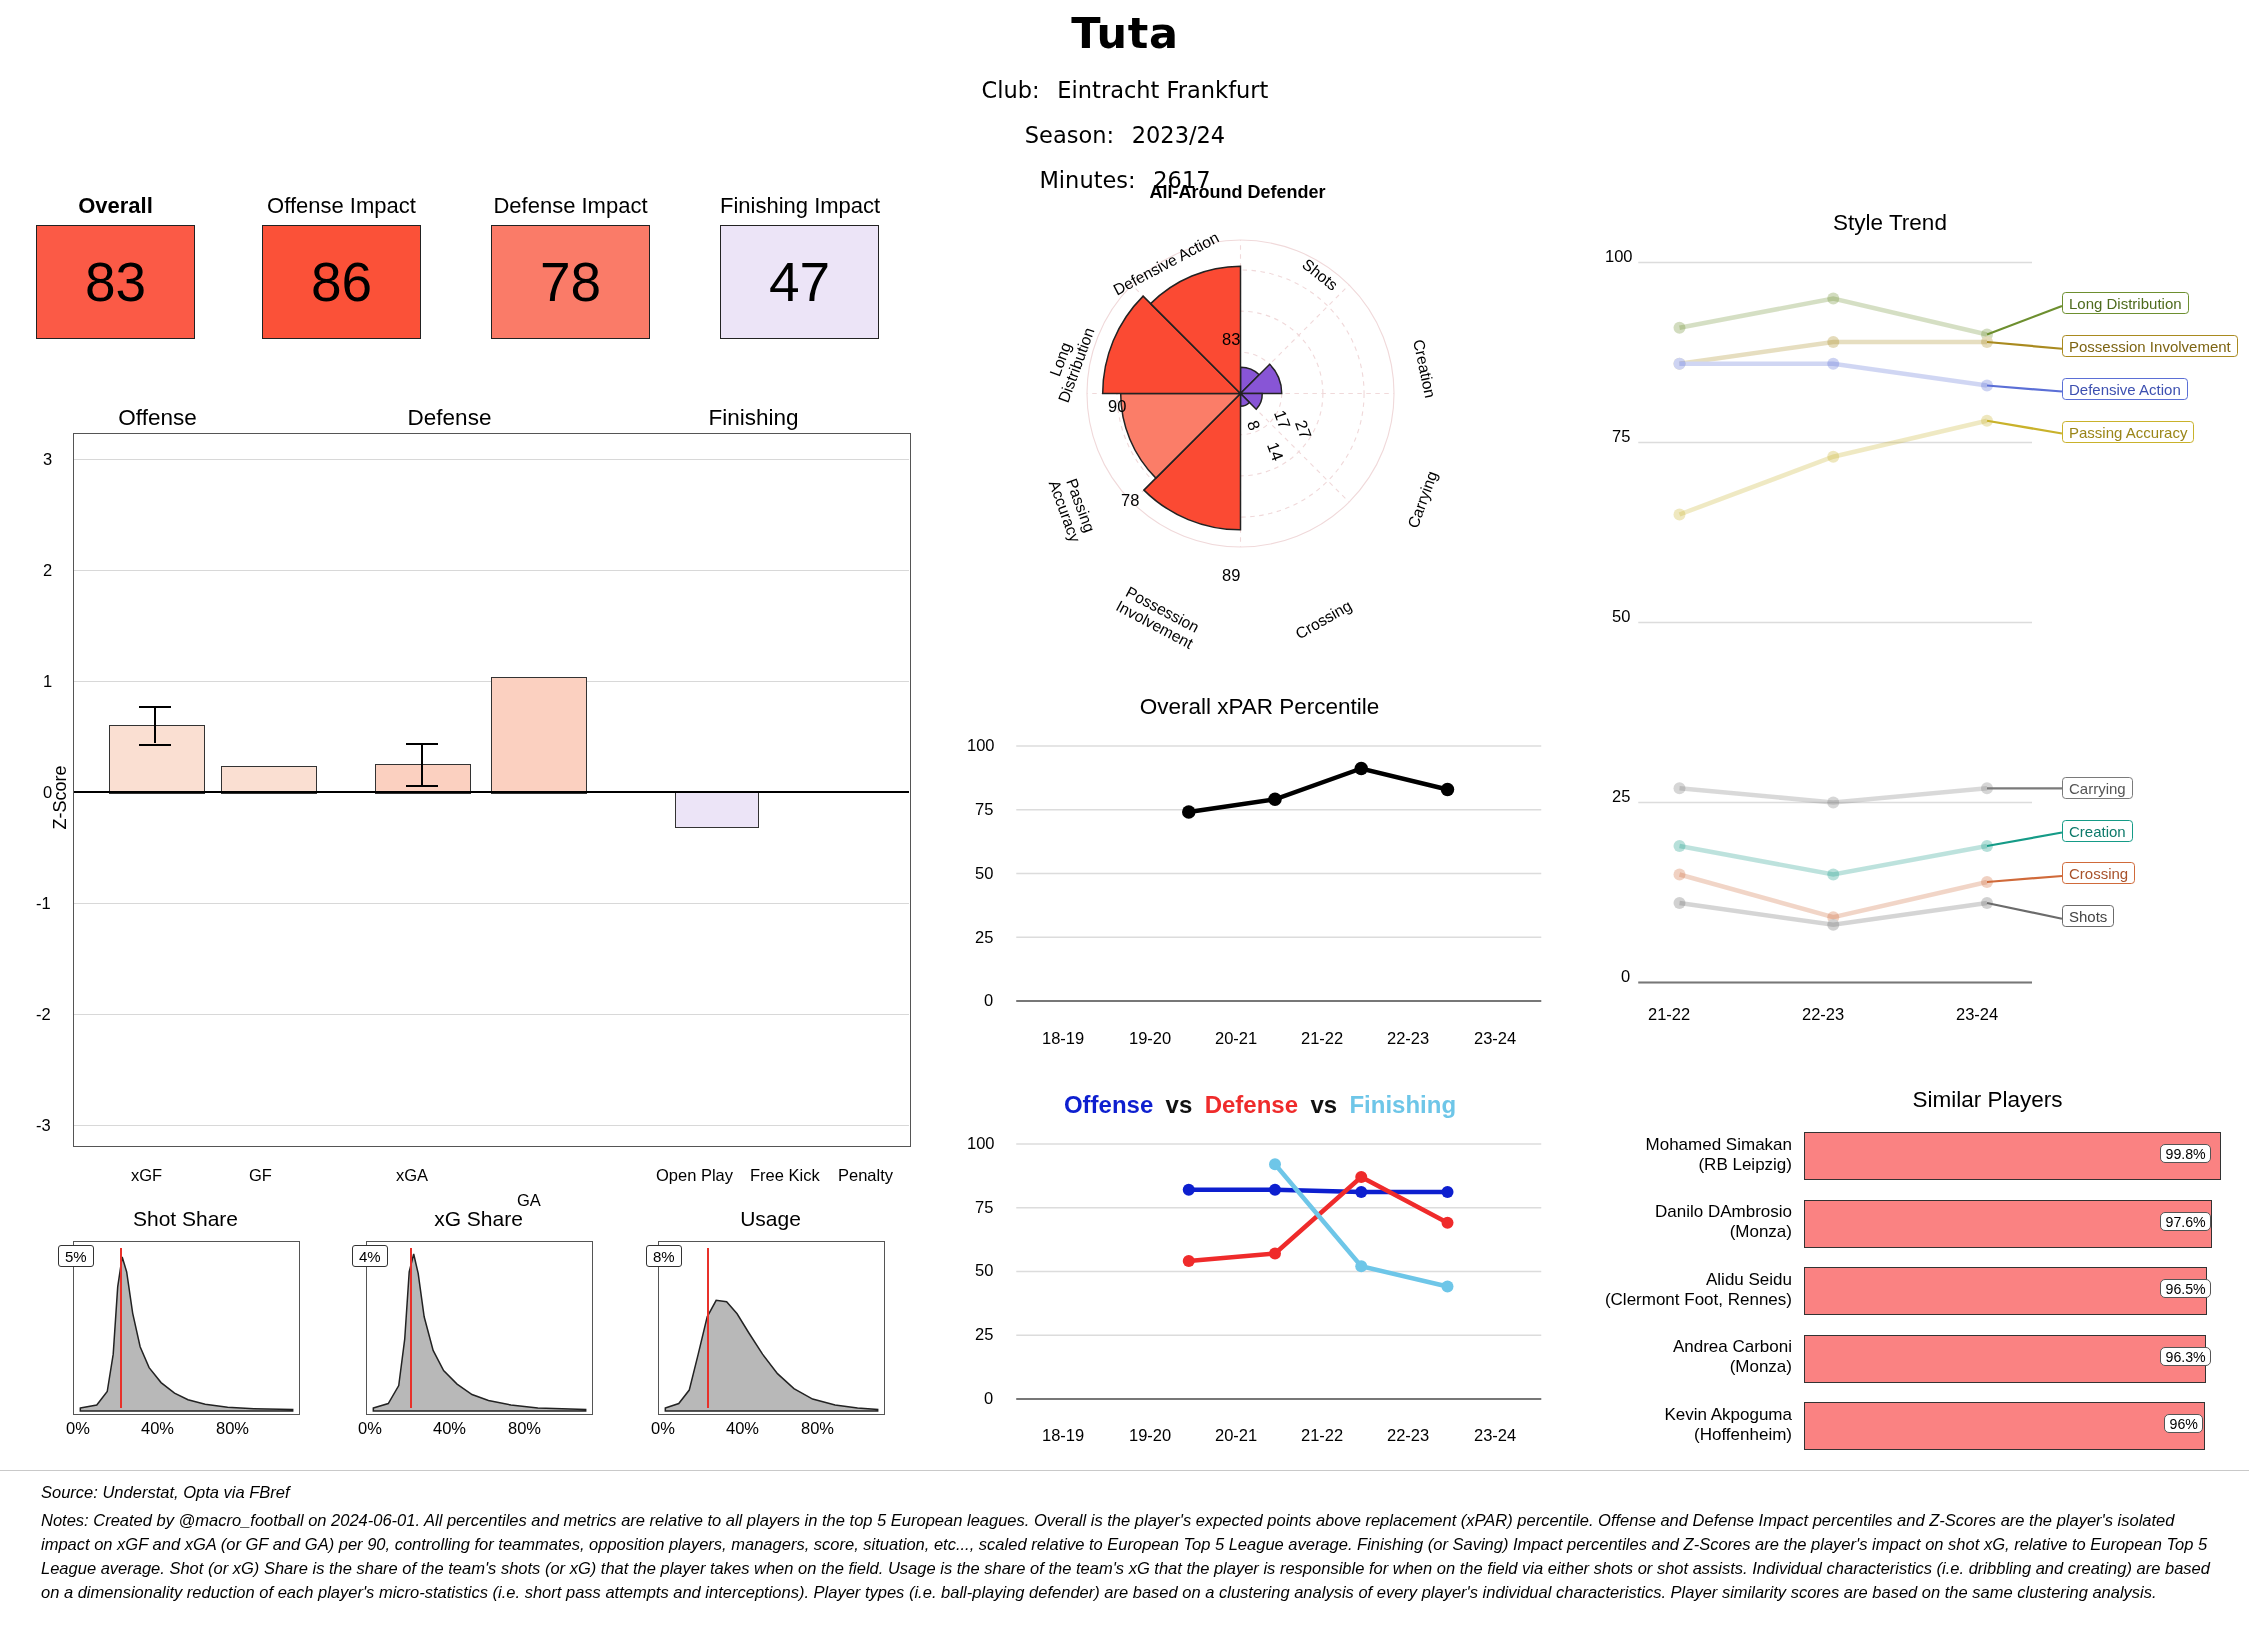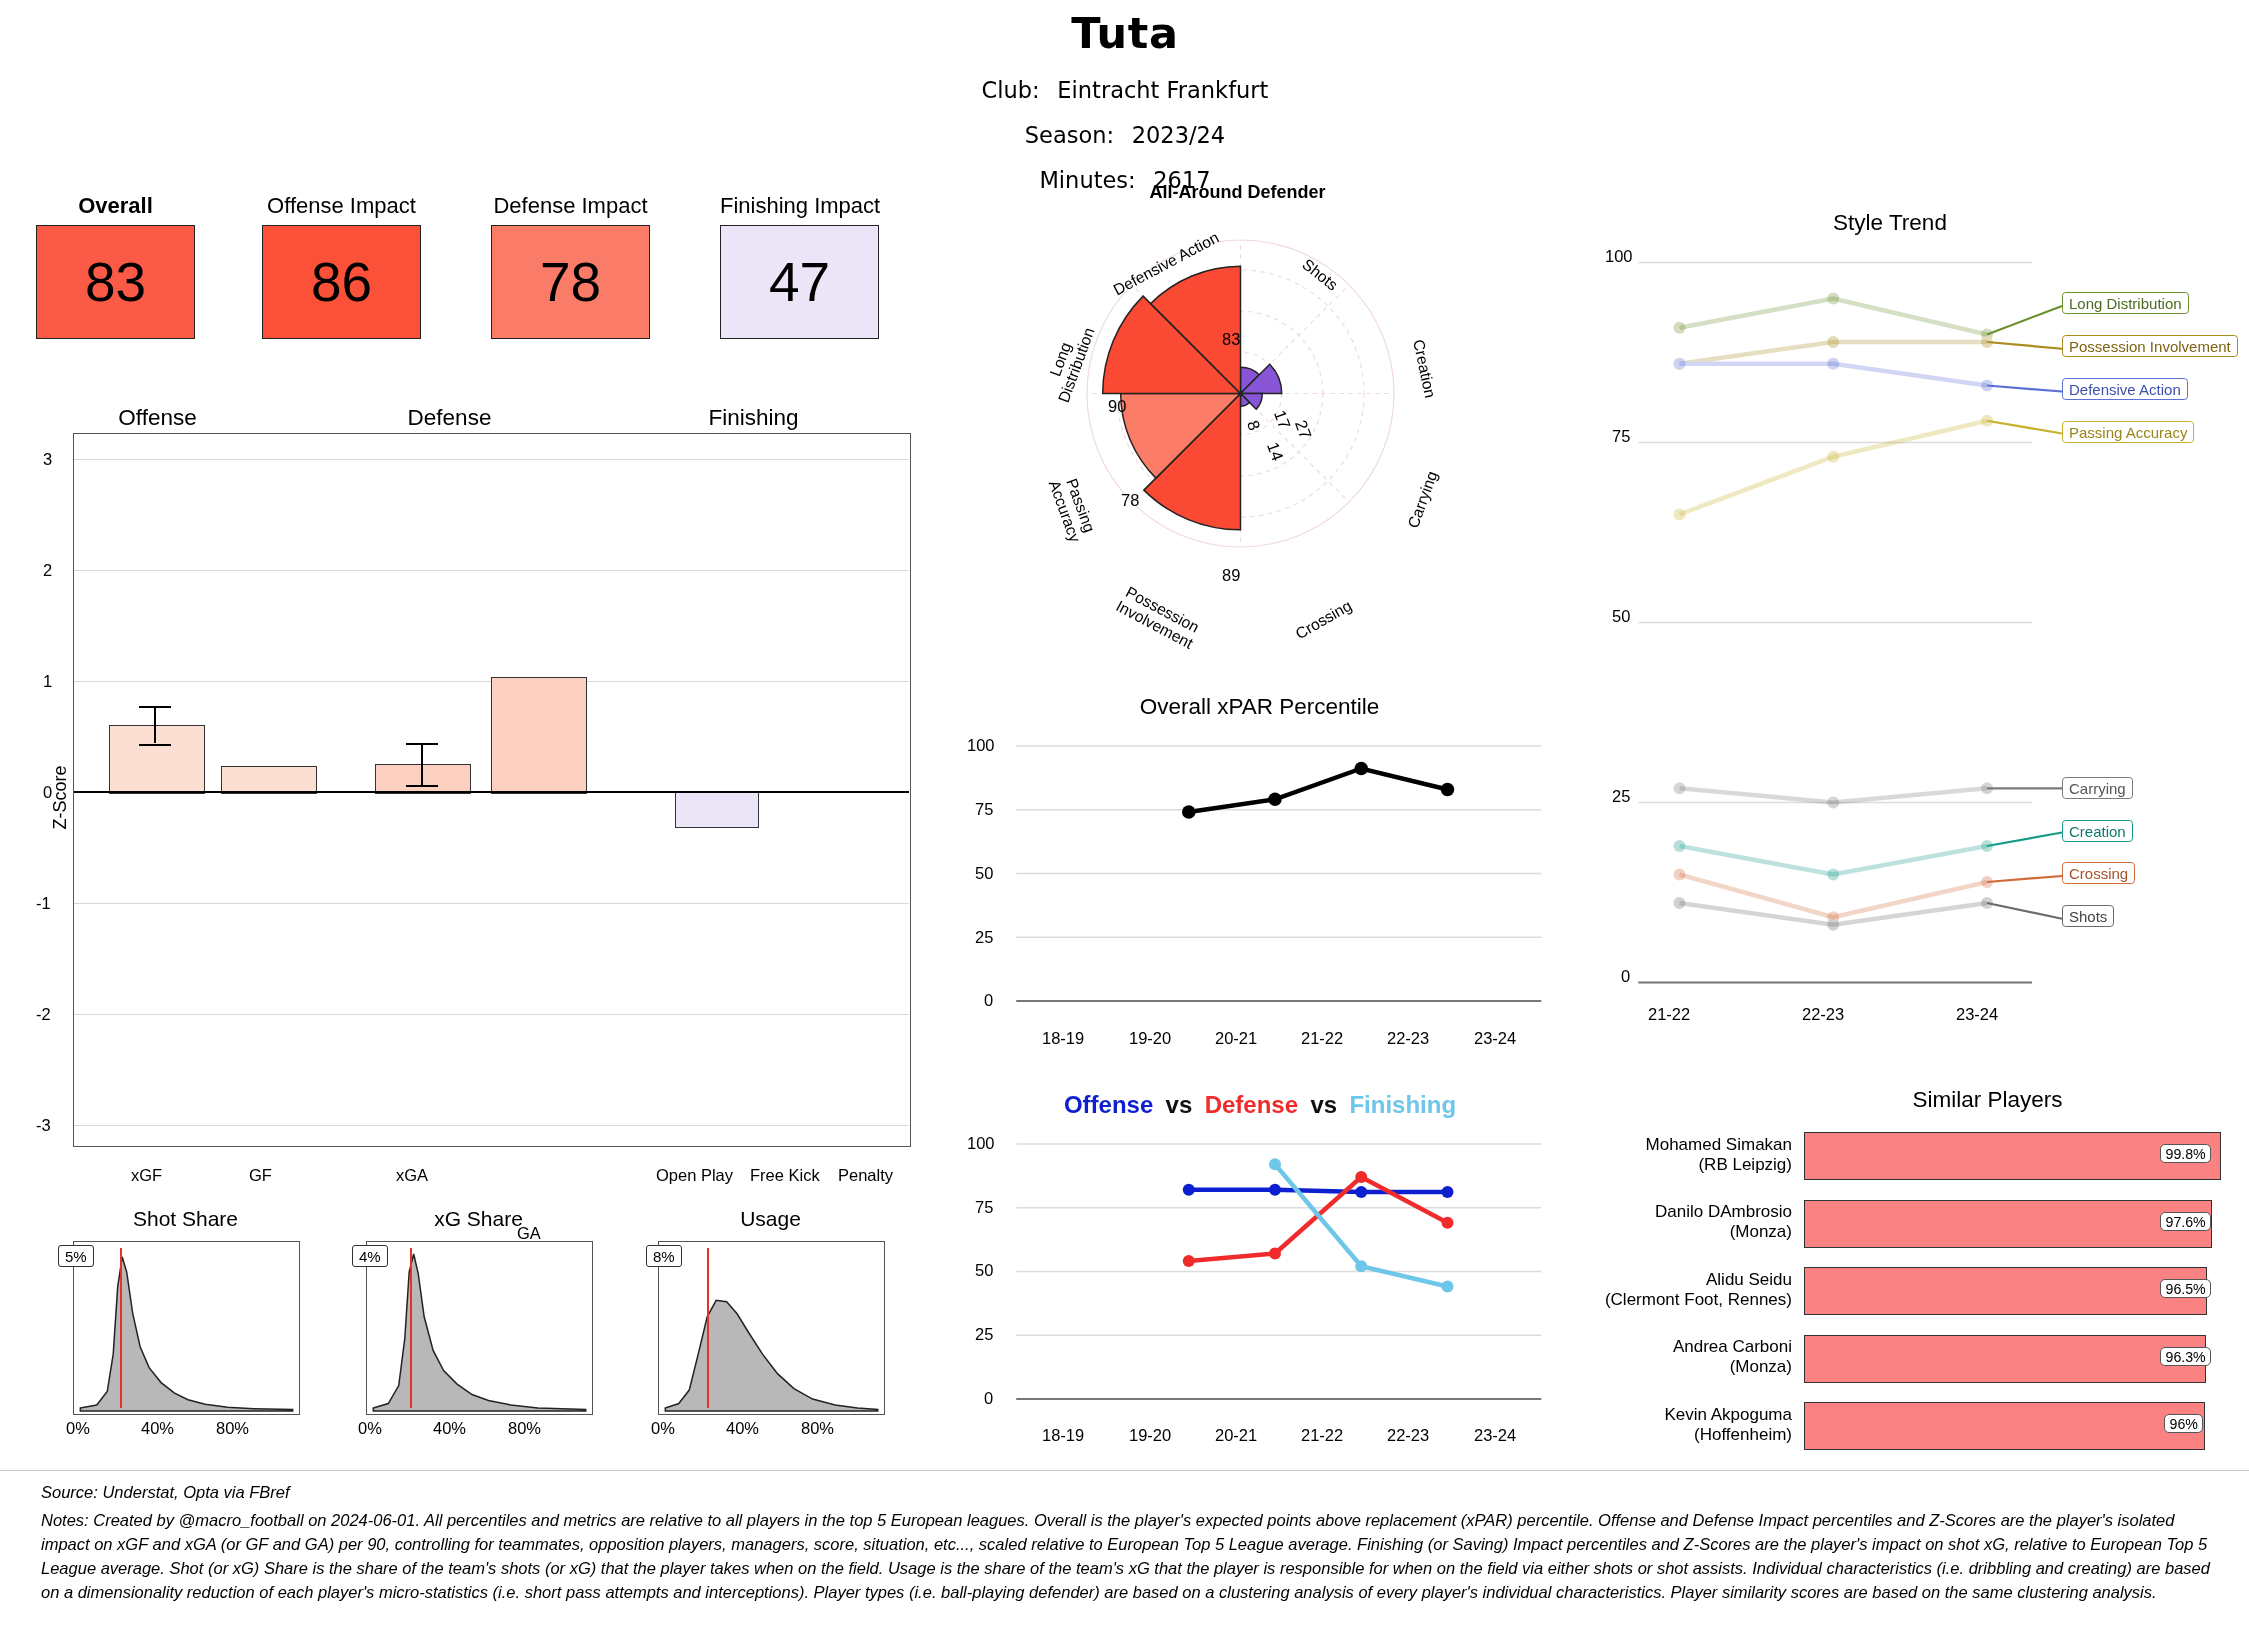--- a/index.html
+++ b/index.html
@@ -136,21 +136,21 @@
 
   <div class="bar" style="left:491px;top:677px;width:94px;height:115px;background:#fbd0c0;"></div>
 
   <div class="bar" style="left:675px;top:792px;width:82px;height:34px;background:#ece4f7;"></div>
 
   <div class="zero-line" style="left:74px;top:791px;width:835px;"></div>
 
   <div class="abs tick" style="left:131px;top:1166px;">xGF</div>
   <div class="abs tick" style="left:249px;top:1166px;">GF</div>
   <div class="abs tick" style="left:396px;top:1166px;">xGA</div>
-  <div class="abs tick" style="left:517px;top:1224px;">GA</div>
+  <div class="abs tick" style="left:517px;top:1191px;">GA</div>
   <div class="abs tick" style="left:656px;top:1166px;">Open Play</div>
   <div class="abs tick" style="left:750px;top:1166px;">Free Kick</div>
   <div class="abs tick" style="left:838px;top:1166px;">Penalty</div>
 
   <div class="abs dens-title" style="left:73px;top:1207px;width:225px;">Shot Share</div>
   <div class="dens-box" style="left:73px;top:1241px;width:225px;height:172px;">
     <svg width="225" height="172" viewBox="0 0 300 230">
       <path d="M8,222 L30,218 L44,200 L52,150 L58,60 L64,20 L70,40 L78,95 L88,140 L100,168 L116,188 L134,202 L152,211 L175,217 L205,221 L240,223 L292,224 L292,226 L8,226 Z" fill="#b8b8b8" stroke="#222" stroke-width="2"></path>
     </svg>
     <div class="abs" style="left:46px;top:6px;width:2.2px;height:160px;background:#e8312a;"></div>

